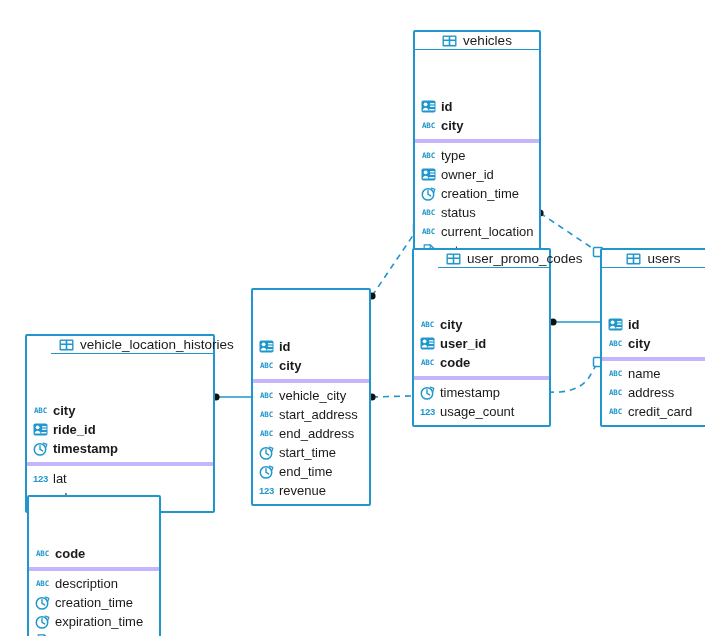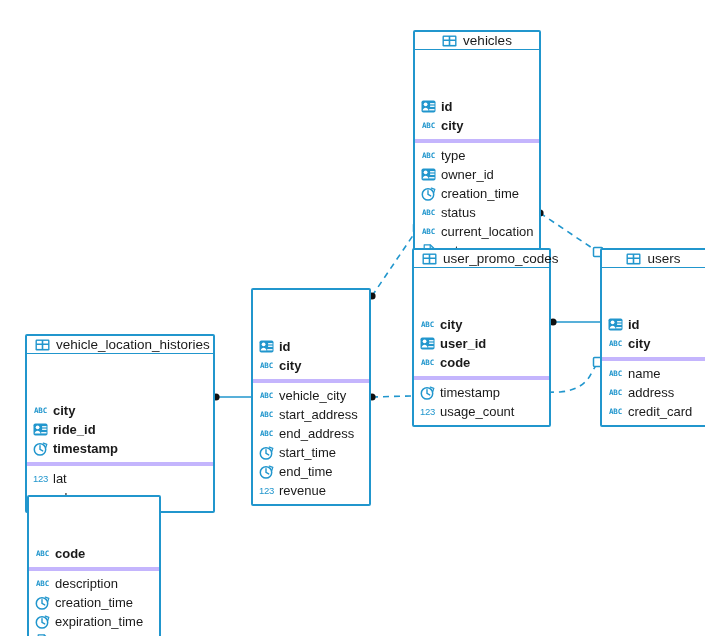--- a/index.html
+++ b/index.html
@@ -45,20 +45,21 @@
     justify-content: center;
     gap: 6px;
     padding: 0 8px;
     border-bottom: 1px solid #2196cd;
     font-size: 13.5px;
     color: #1a1a1a;
     white-space: nowrap;
   }
   .tbl-header.left {
     justify-content: flex-start;
+    margin-left: 24px;
   }
   .pk-group {
     box-sizing: border-box;
     border-bottom: 4px solid #c4b5fd;
     padding: 3px 0 4px 0;
     margin-top: 44px;
   }
   .col-group {
     box-sizing: border-box;
     padding: 3px 0 4px 0;
@@ -92,21 +93,21 @@
     font-family: "DejaVu Sans Mono", monospace;
     font-size: 7.5px;
     font-weight: bold;
     letter-spacing: -0.2px;
     color: #2196cd;
     line-height: 1;
   }
   .ic-num {
     font-family: "Liberation Sans", sans-serif;
     font-size: 9.5px;
-    font-weight: normal;
+    font-weight: bold;
     letter-spacing: -0.3px;
     color: #2196cd;
     line-height: 1;
   }
 </style>
 </head>
 <body>
 
 <div id="canvas">
 

